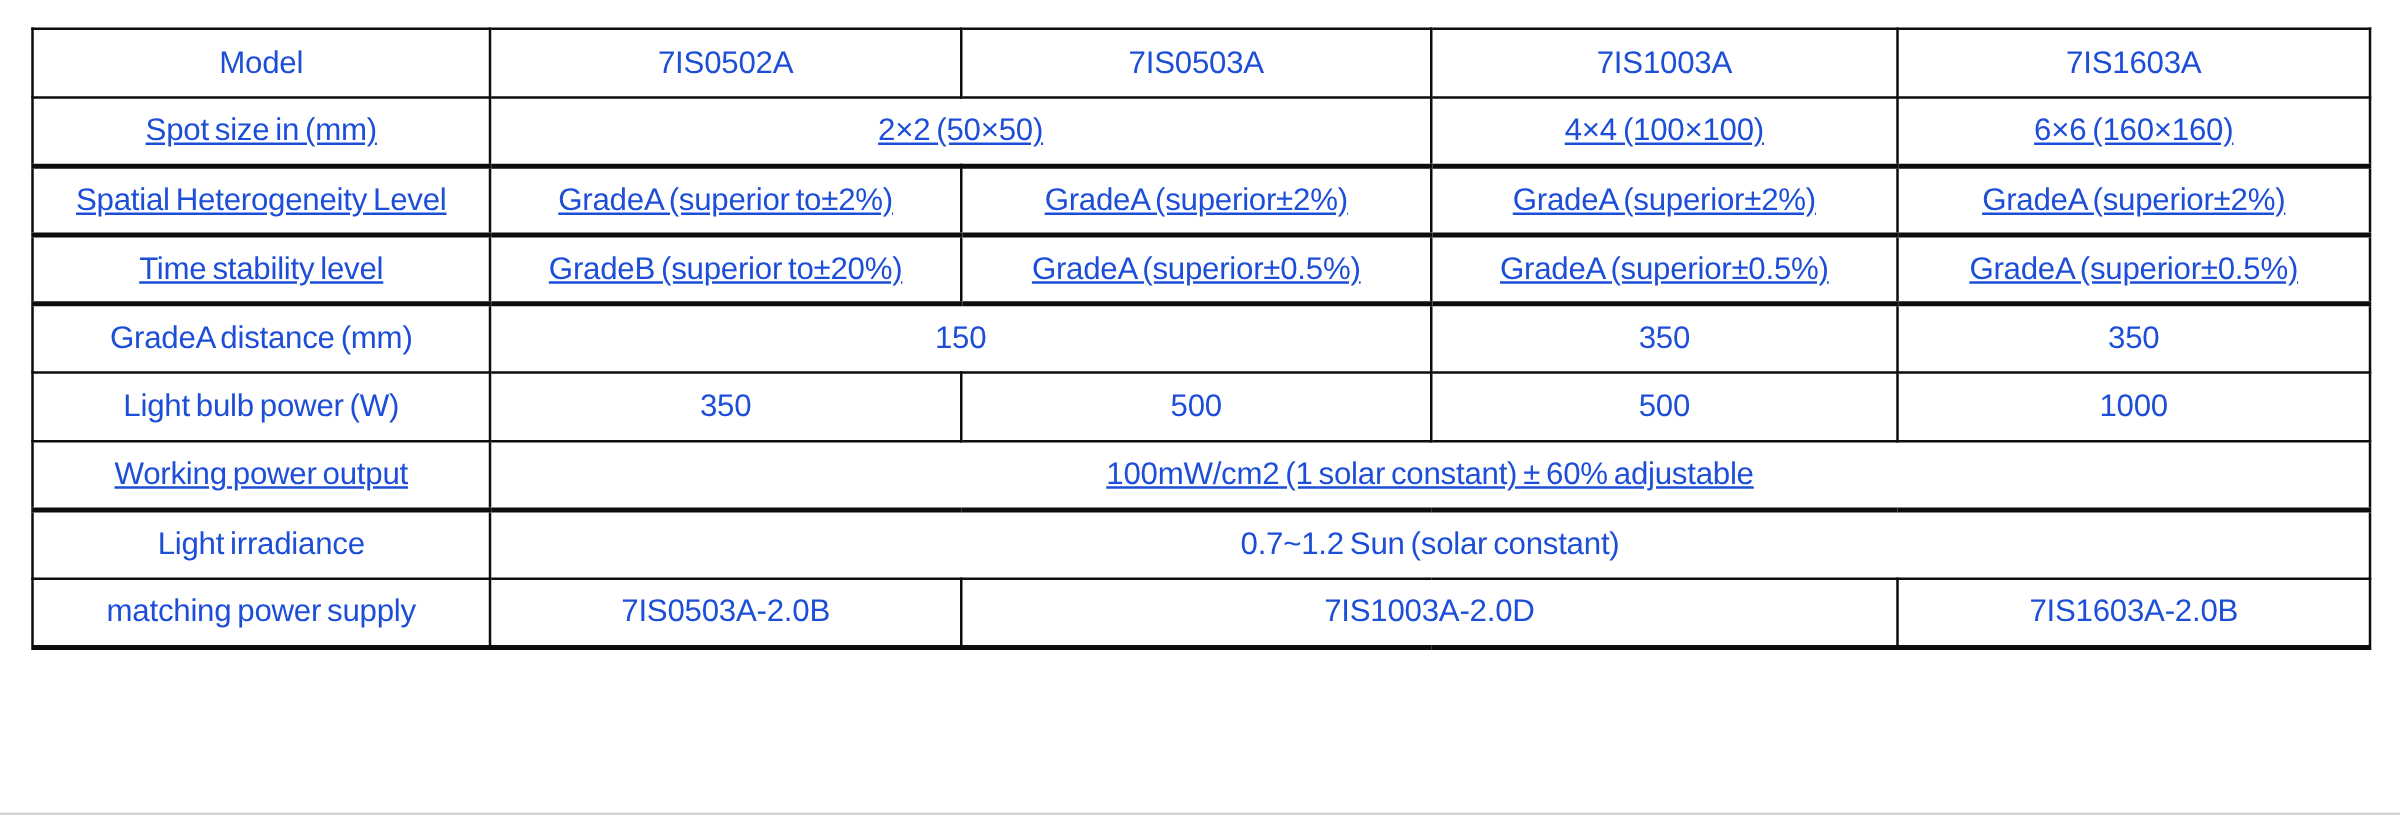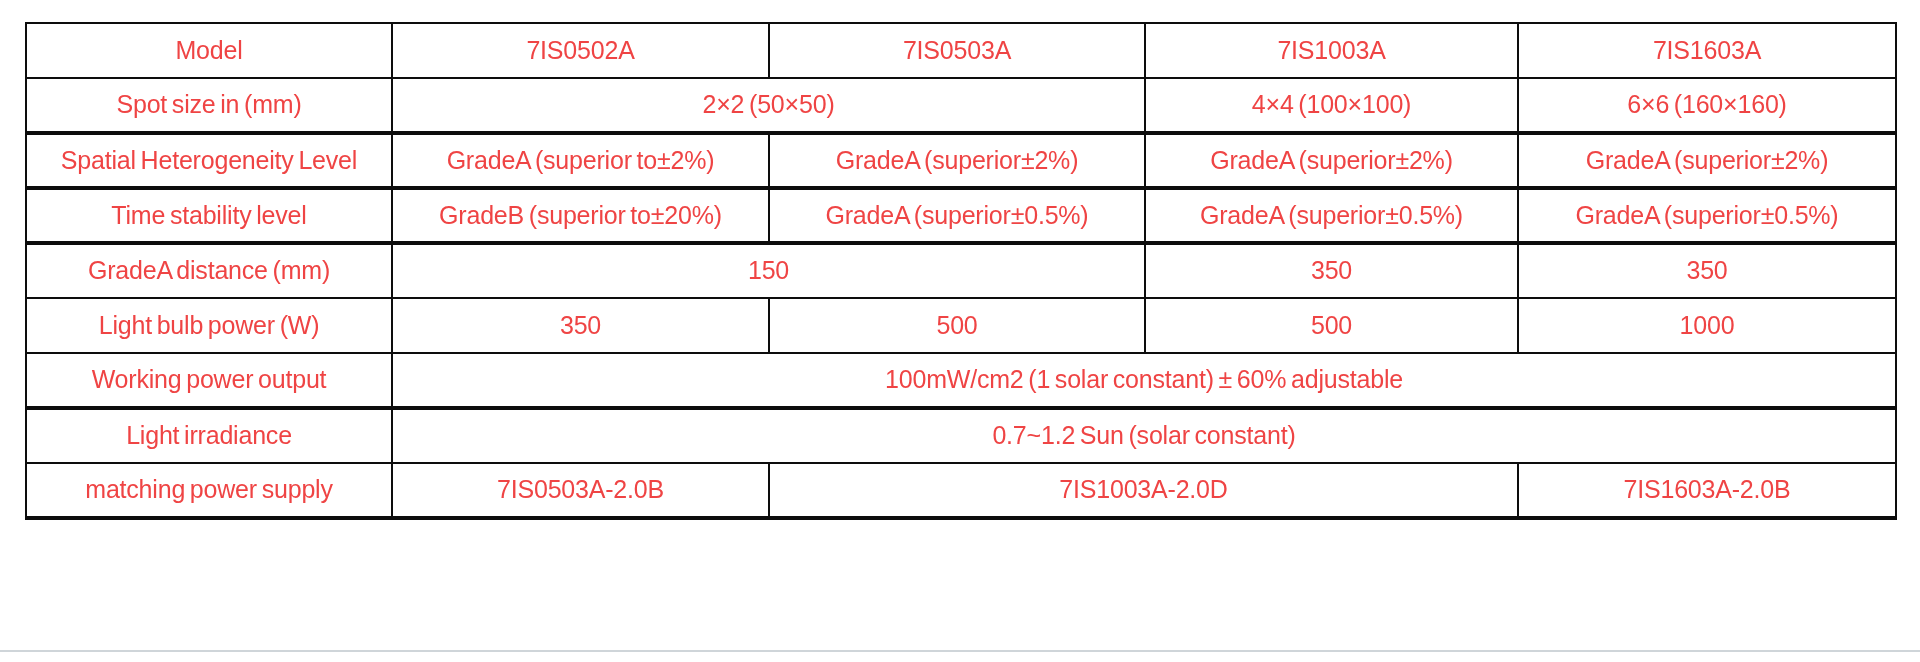--- a/index.html
+++ b/index.html
@@ -25,27 +25,27 @@
     border-bottom-width: 4px;
   }
   table.spec-table td {
     border: 2px solid #0d0d0d;
     height: 55px;
     padding: 0 3px;
     text-align: center;
     vertical-align: middle;
     font-size: 25px;
     line-height: 1.1;
-    color: #ef4444;
+    color: #1d4ed8;
     word-spacing: -2px;
     letter-spacing: -0.2px;
     white-space: nowrap;
     overflow: hidden;
   }
-  tr.hb td { border-bottom-width: 4px; }
+  tr.hb td { border-bottom-width: 4px; text-decoration: underline; }
   .bottom-divider {
     position: absolute;
     left: 0; top: 650px;
     width: 1920px; height: 2px;
     background: #cfd5d9;
   }
 </style>
 </head>
 <body>
 

